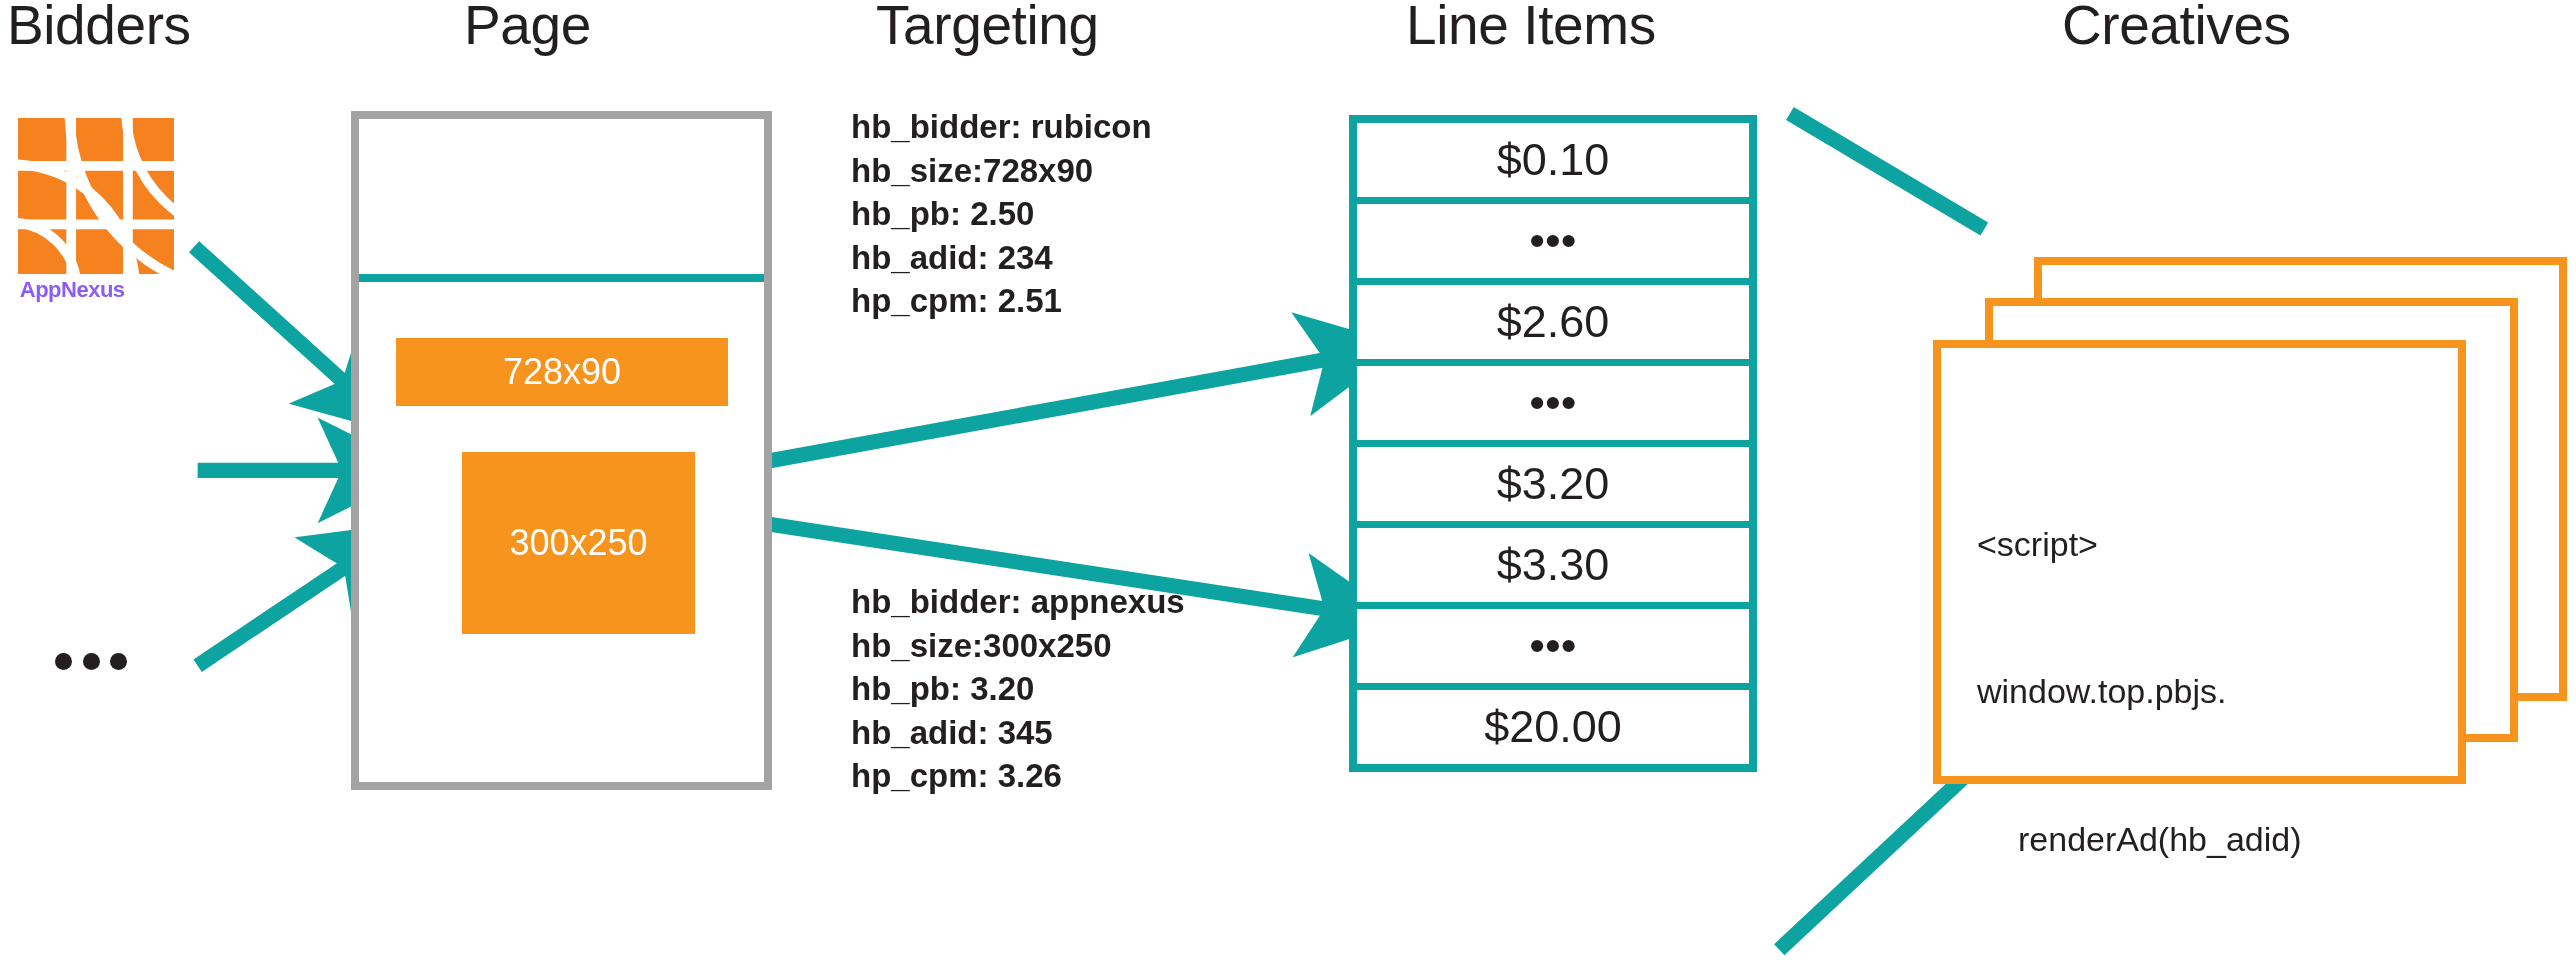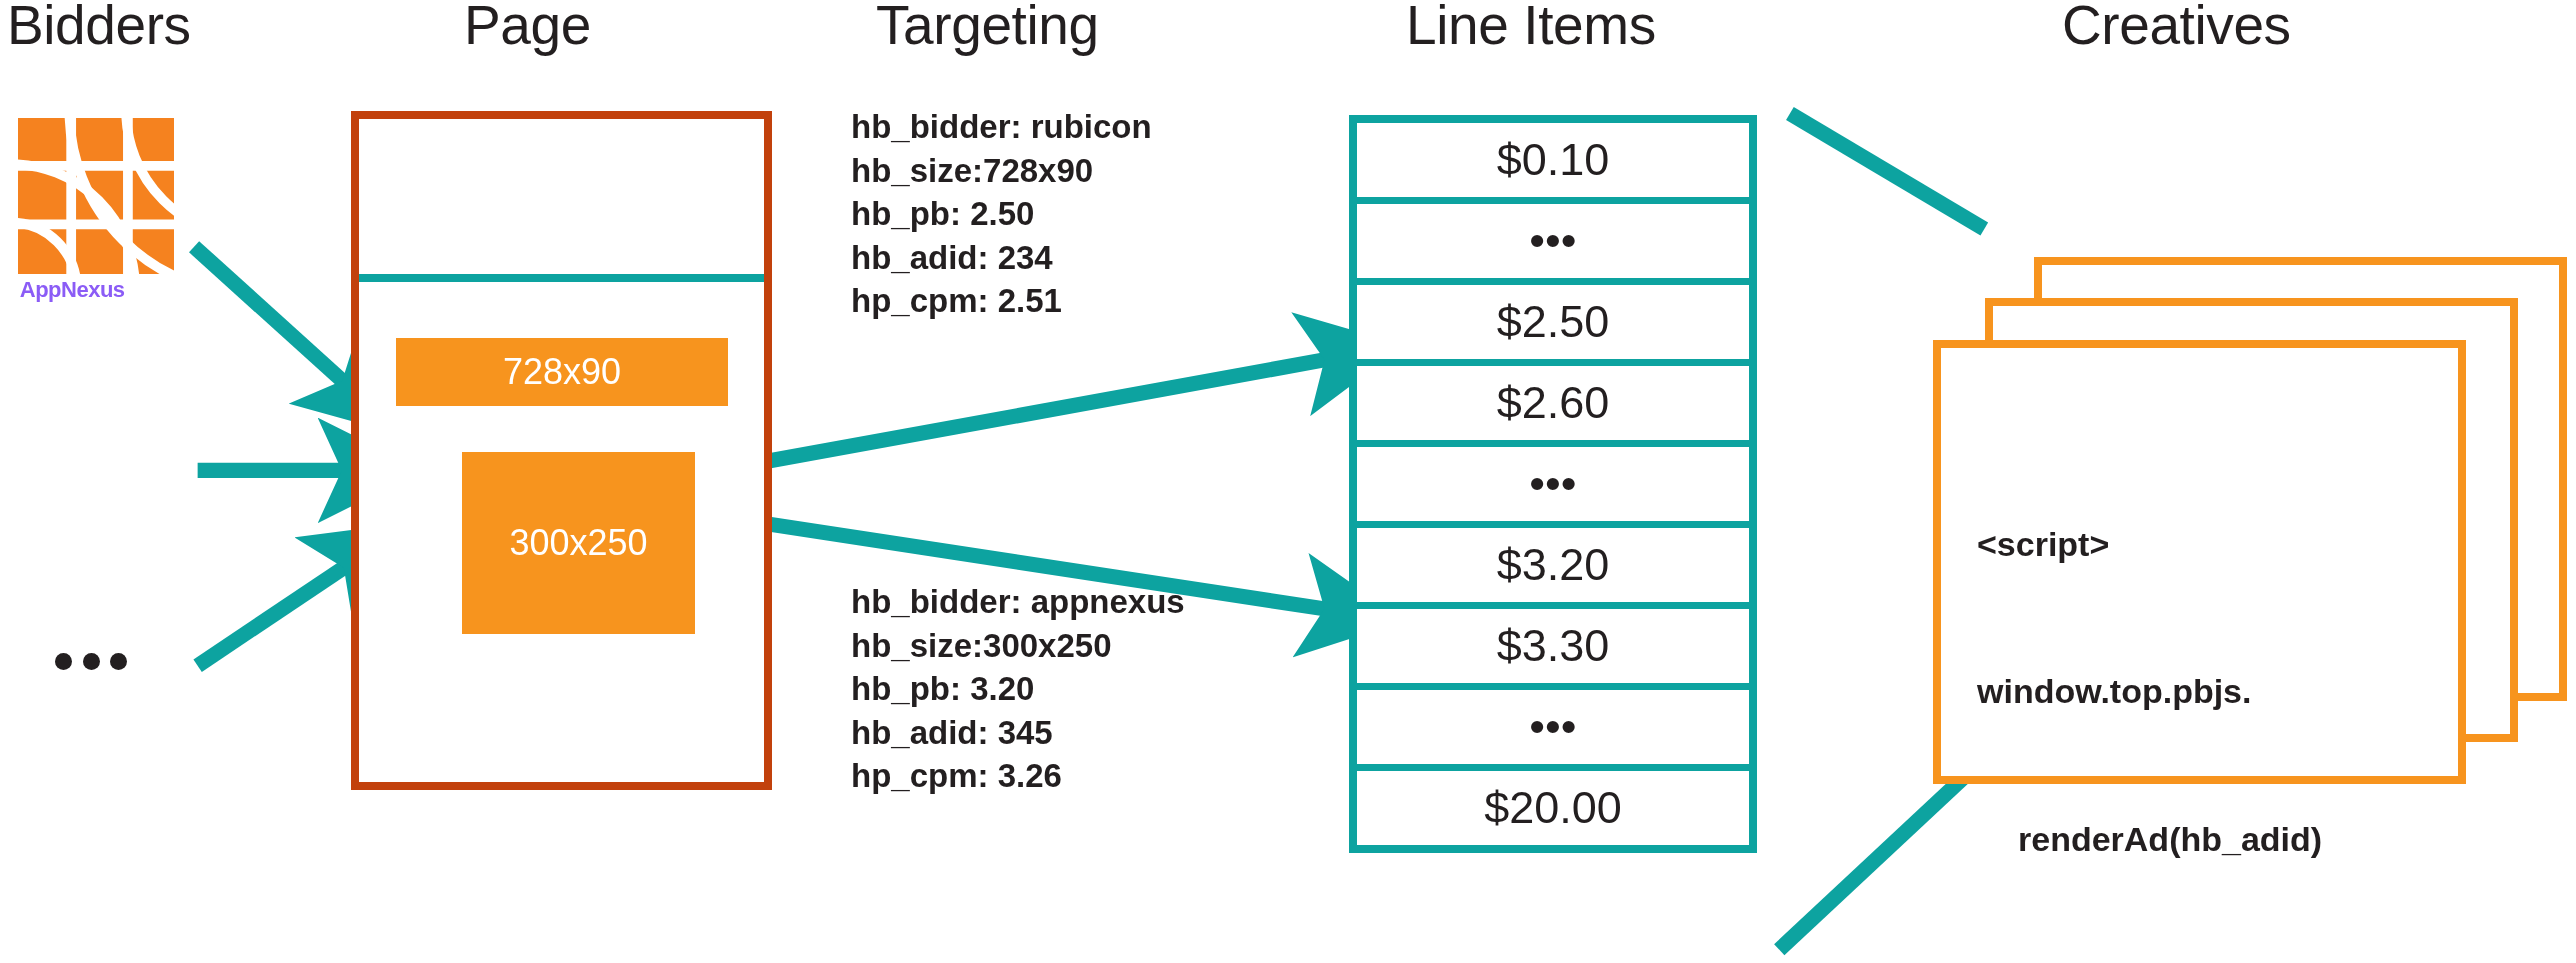--- a/index.html
+++ b/index.html
@@ -85,21 +85,21 @@
   .rubicon-dots i { display: block; width: 13.3px; height: 13.3px; border-radius: 50%; }
 
   .ellipsis-dots { display: flex; gap: 10.7px; align-items: center; }
   .ellipsis-dots i { display: block; width: 17px; height: 17px; border-radius: 50%; background: #231f20; }
 
   
   .page-box {
     box-sizing: border-box;
     width: 421px;
     height: 679px;
-    border: 8px solid #c2410c;
+    border: 8px solid #a3a3a3;
     background: #ffffff;
   }
   .page-divider {
     height: 8px;
     background: #0da3a0;
   }
   .ad-slot {
     background: #f7941e;
     color: #ffffff;
     display: flex;
@@ -141,21 +141,20 @@
     color: #231f20;
     letter-spacing: 0px;
     text-align: center;
   }
 
   
   .creative-card {
     box-sizing: border-box;
     border: 8px solid #f7941e;
     background: #ffffff;
-    font-weight: bold;
   }
   .creative-code {
     font-size: 34px;
     line-height: 1.45;
     color: #231f20;
     white-space: pre;
   }
   .code-indent { padding-left: 41px; }
 
   svg.arrows { position: absolute; left: 0; top: 0; pointer-events: none; }
@@ -242,21 +241,20 @@
     <div>hb_bidder: appnexus</div>
     <div>hb_size:300x250</div>
     <div>hb_pb: 3.20</div>
     <div>hb_adid: 345</div>
     <div>hp_cpm: 3.26</div>
   </div>
 
   <div class="abs lineitems-box" style="left:1349px; top:115px;">
     <div class="li-row">$0.10</div>
     <div class="li-row">•••</div>
-    <div class="li-row">$2.50</div>
     <div class="li-row">$2.60</div>
     <div class="li-row">•••</div>
     <div class="li-row">$3.20</div>
     <div class="li-row">$3.30</div>
     <div class="li-row">•••</div>
     <div class="li-row">$20.00</div>
   </div>
 
   <div class="abs creative-card" style="left:2034px; top:257px; width:533px; height:444px;"></div>
   <div class="creative-card abs" style="left:1985px; top:298px; width:533px; height:444px;"></div>

